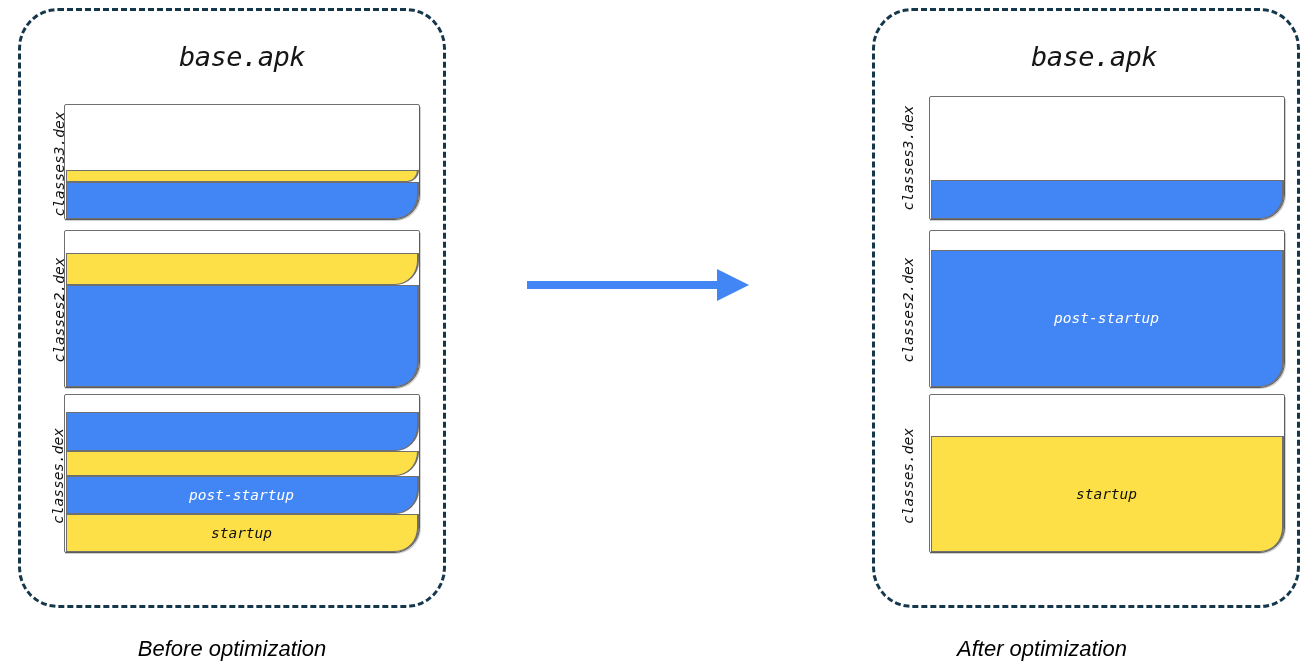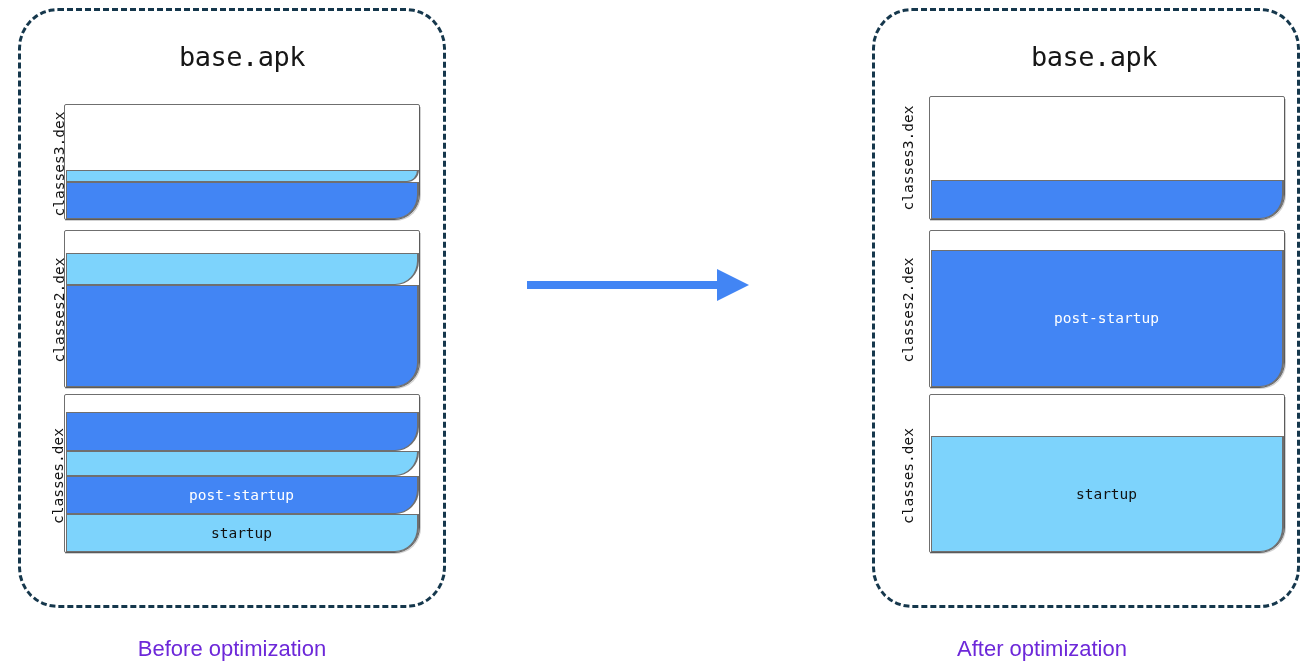--- a/index.html
+++ b/index.html
@@ -11,20 +11,21 @@
     width: 1315px;
     height: 667px;
     position: relative;
     font-family: "Liberation Sans", sans-serif;
     overflow: hidden;
   }
 
   .canvas {
     position: absolute;
     inset: 0;
+    font-style: italic;
   }
 
   
   .apk-panel {
     position: absolute;
     border: 3px dashed #15374c;
     border-radius: 40px;
     box-sizing: border-box;
     background: #ffffff;
   }
@@ -87,21 +88,21 @@
     box-sizing: border-box;
     border: 1px solid #6f6f6f;
     border-right-width: 2px;
     display: flex;
     align-items: center;
     justify-content: center;
     font-family: "DejaVu Sans Mono", "Liberation Mono", monospace;
     font-size: 14.5px;
     border-bottom-right-radius: 24px;
   }
-  .seg.startup      { background: #7dd3fc; color: #111111; }
+  .seg.startup      { background: #fde047; color: #111111; }
   .seg.poststartup  { background: #4285f4; color: #ffffff; }
   .seg.empty        { background: transparent; border-color: transparent; }
 
   
   .dex-label {
     position: absolute;
     font-family: "DejaVu Sans Mono", "Liberation Mono", monospace;
     font-size: 14.5px;
     color: #111111;
     transform: rotate(-90deg);
@@ -116,21 +117,21 @@
     left: 527px;
     top: 262px;
     width: 222px;
     height: 46px;
   }
 
   
   .caption {
     position: absolute;
     font-size: 22px;
-    color: #6d28d9;
+    color: #000000;
     font-family: "Liberation Sans", sans-serif;
     text-align: center;
     white-space: nowrap;
   }
   #caption-before { left: 18px;  top: 636px; width: 428px; }
   #caption-after  { left: 828px; top: 636px; width: 428px; }
 </style>
 </head>
 <body>
 

